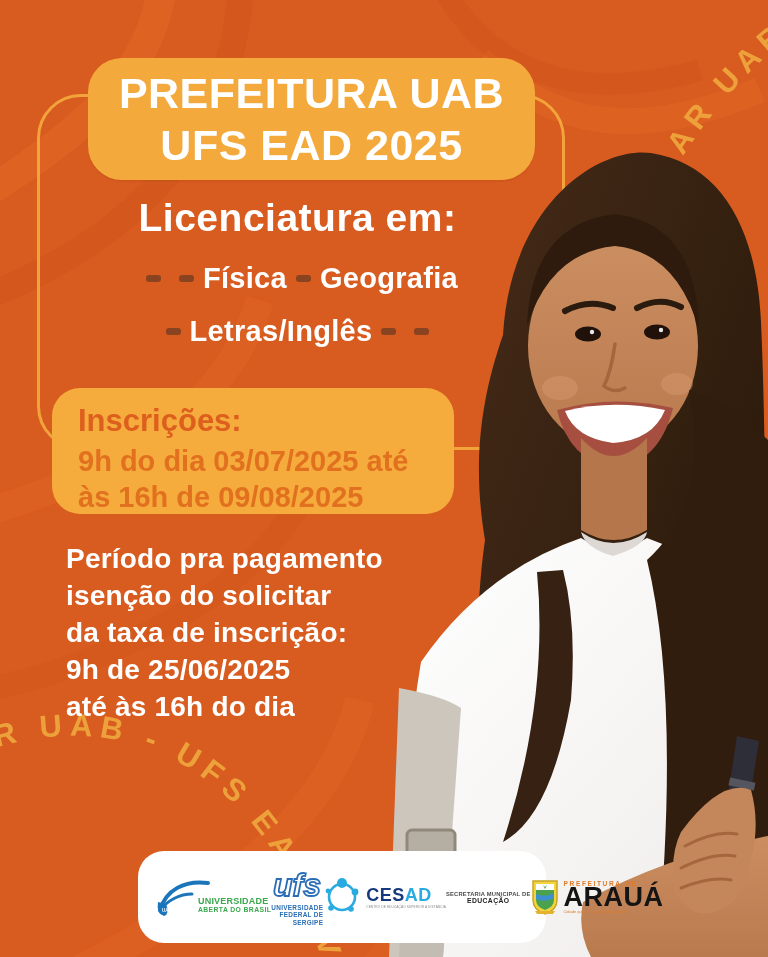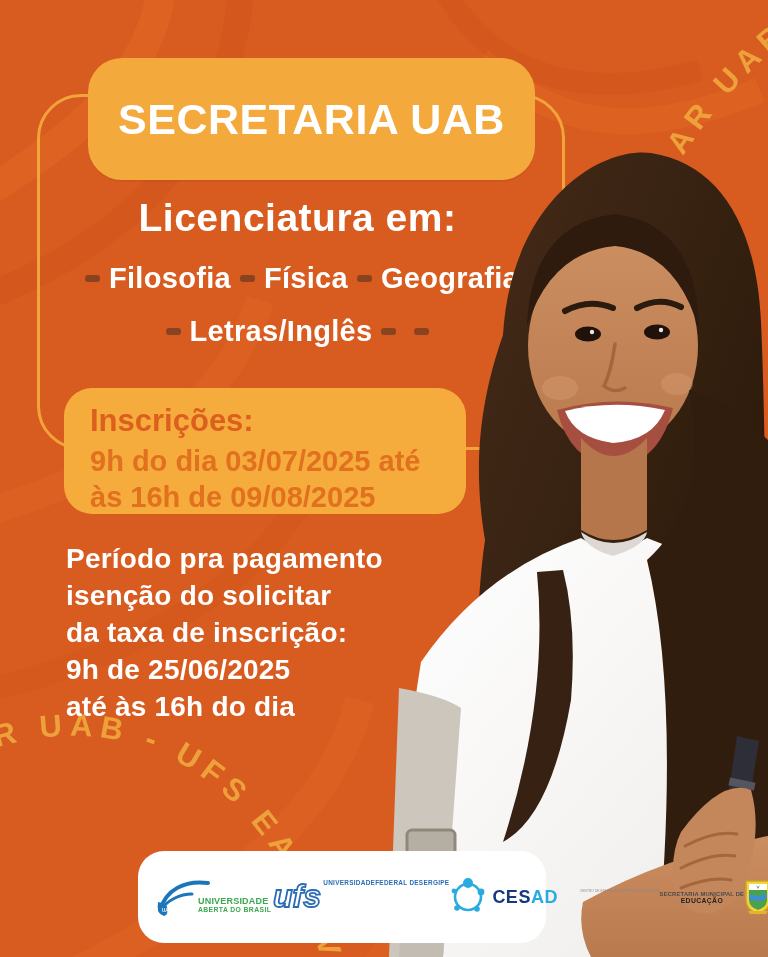--- a/index.html
+++ b/index.html
@@ -28,44 +28,44 @@
     position:absolute;left:45px;top:196px;width:505px;z-index:3;text-align:center;color:#fff;
   }
   .program h2{margin:0 0 22px 0;font-size:39px;font-weight:800;letter-spacing:.5px;}
   .course-row{display:flex;align-items:center;justify-content:center;margin-bottom:20px;}
   .course{font-size:29px;font-weight:800;letter-spacing:.3px;white-space:nowrap;}
   .dash{
     display:inline-block;width:15px;height:7px;border-radius:3px;
     background:rgba(73,48,34,.55);margin:0 9px;flex:0 0 auto;
   }
   .insc-box{
-    position:absolute;left:64px;top:388px;width:402px;height:126px;
+    position:absolute;left:52px;top:388px;width:402px;height:126px;
     background:#f5ac3d;border-radius:28px;z-index:3;
     padding:15px 26px;box-sizing:border-box;
   }
   .insc-box .label{color:#dd5f1e;font-size:31px;font-weight:800;margin-bottom:4px;}
   .insc-box .date{color:#e2711f;font-size:29px;font-weight:700;line-height:36px;}
   .exemption{
     position:absolute;left:66px;top:540px;width:370px;z-index:3;
     color:#fff;font-size:28px;font-weight:700;line-height:37px;letter-spacing:.2px;
   }
   .photo{position:absolute;left:385px;top:140px;width:383px;height:817px;z-index:5;}
   .footer-bar{
     position:absolute;left:138px;top:851px;width:408px;height:92px;
     background:#fff;border-radius:26px;z-index:10;
     display:flex;align-items:center;justify-content:space-between;
     padding:0 16px;box-sizing:border-box;
   }
   .logo{display:flex;align-items:center;flex:0 0 auto;}
   .uab-caption{display:flex;flex-direction:column;margin-left:-14px;margin-top:14px;}
   .uab-l1{font-size:9px;font-weight:800;color:#3aa84d;letter-spacing:.2px;}
   .uab-l2{font-size:6.8px;font-weight:800;color:#3aa84d;letter-spacing:.4px;}
-  .ufs-block{display:flex;align-items:flex-start;}
+  .ufs-block{display:flex;flex-direction:column;align-items:flex-end;}
   .ufs-cap{font-size:6.4px;font-weight:700;color:#2a6db5;line-height:7.5px;letter-spacing:.3px;text-align:center;}
-  .cesad-text{display:flex;flex-direction:row;margin-left:5px;gap:22px;}
+  .cesad-text{display:flex;flex-direction:column;margin-left:5px;}
   .cesad-abbr{font-size:18px;font-weight:900;letter-spacing:.5px;line-height:18px;}
   .cesad-dark{color:#16397e;}
   .cesad-light{color:#29abe2;}
   .cesad-tag{font-size:3.2px;color:#888;margin-top:1px;letter-spacing:.1px;}
   .sec-block{display:flex;flex-direction:column;text-align:center;}
   .sec-l1{font-size:5.8px;font-weight:600;color:#4a4a4a;letter-spacing:.2px;}
   .sec-l2{font-size:6.8px;font-weight:800;color:#222;letter-spacing:.4px;}
   .araua-text{display:flex;flex-direction:column;margin-left:5px;}
   .araua-pre{font-size:6.6px;font-weight:800;color:#e07b28;letter-spacing:1.6px;}
   .araua-name{font-size:27px;font-weight:900;color:#141414;line-height:21px;letter-spacing:.5px;}
@@ -96,28 +96,28 @@
       <textPath href="#wmTR">FS EAD VESTIBULAR UAB</textPath>
     </text>
     <text font-size="31" font-weight="bold" letter-spacing="7" fill="#efa53d" opacity="0.95">
       <textPath href="#wmBL">LAR UAB - UFS EAD - VES</textPath>
     </text>
   </svg>
 
   <div class="frame-outline"></div>
 
   <div class="title-pill">
-    <div class="t">SECRETARIA UAB</div>
+    <div class="t">PREFEITURA UAB</div>
+    <div class="t">UFS EAD 2025</div>
   </div>
 
   <div class="program">
     <h2>Licenciatura em:</h2>
     <div class="course-row">
       <span class="dash"></span>
-      <span class="course">Filosofia</span>
       <span class="dash"></span>
       <span class="course">Física</span>
       <span class="dash"></span>
       <span class="course">Geografia</span>
     </div>
     <div class="course-row">
       <span class="dash"></span>
       <span class="course">Letras/Inglês</span>
       <span class="dash"></span>
       <span class="dash"></span>

